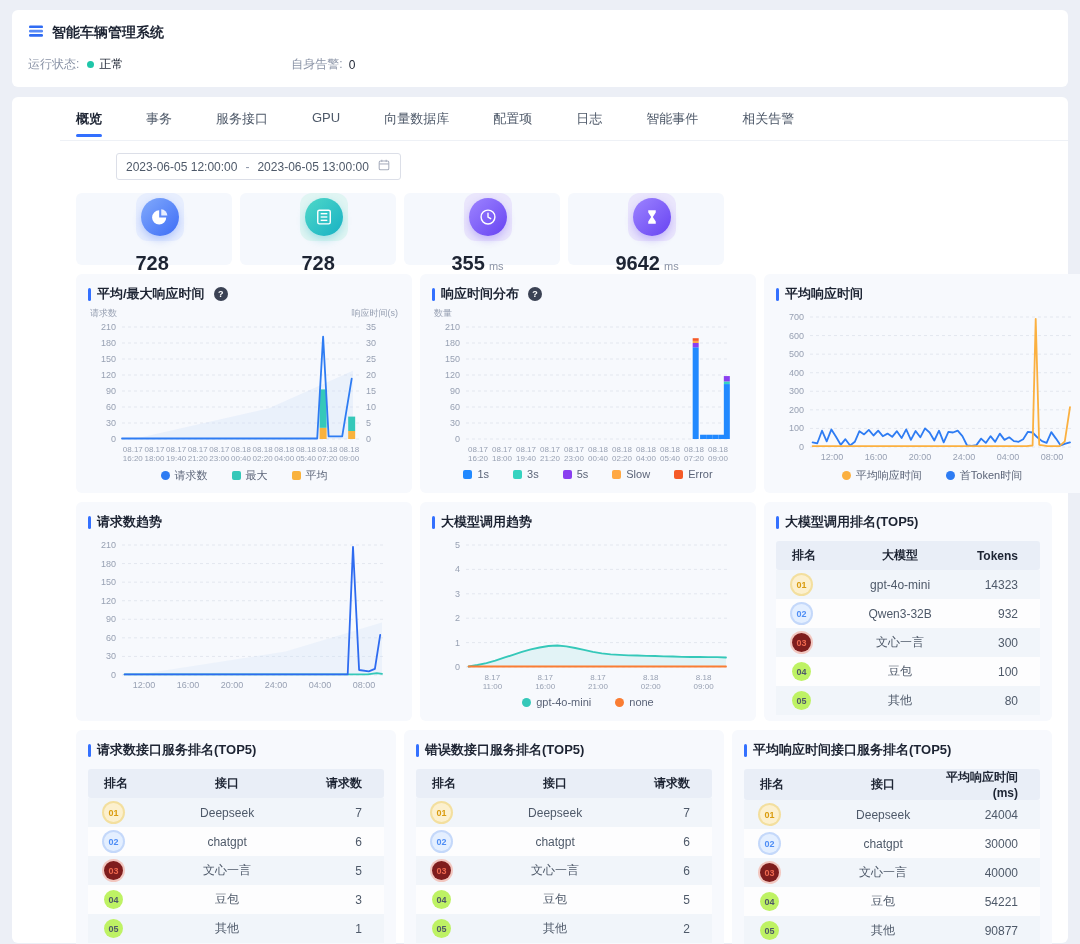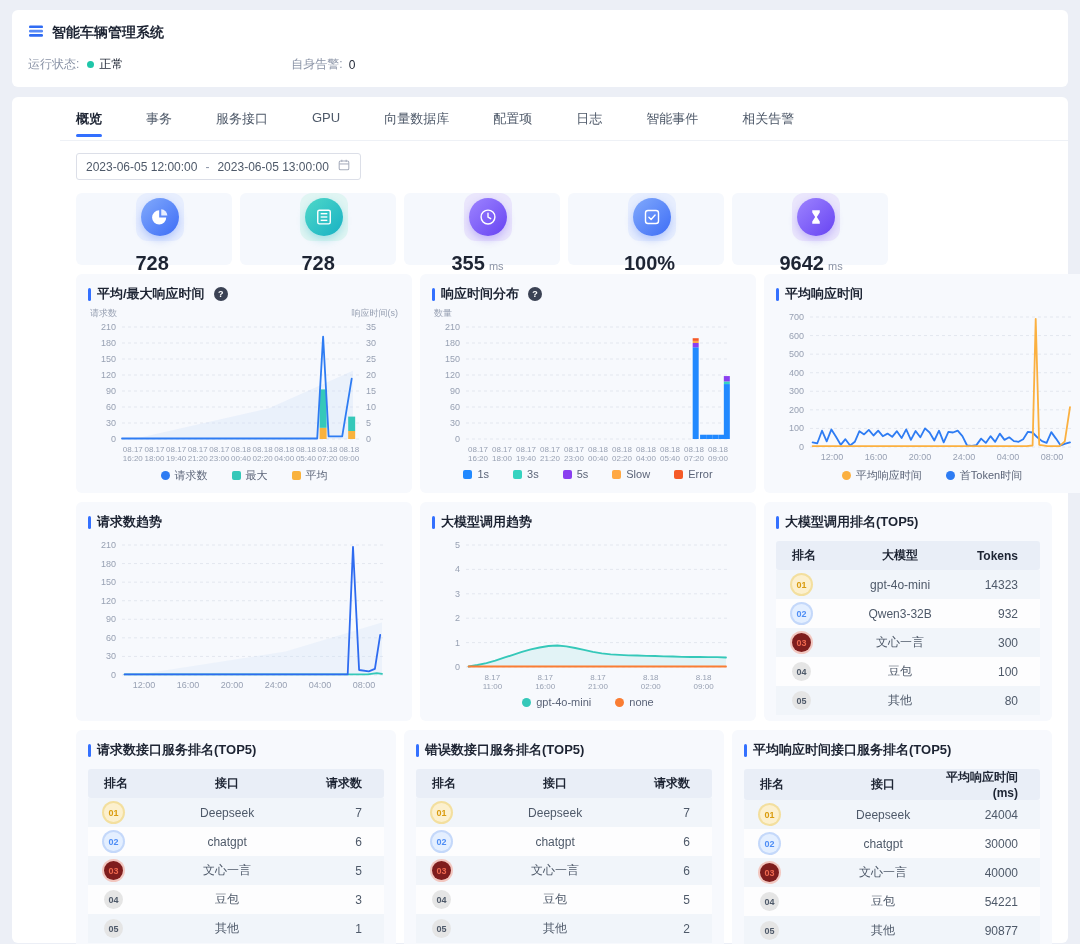--- a/index.html
+++ b/index.html
@@ -20,21 +20,21 @@
   .alarm-group { margin-left: 168px; }
   .alarm-val { color: #1d2433; margin-left: 6px; }
 
   #main-panel { margin-top: 10px; height: 846px; }
   .tabs { display: flex; padding: 0 16px; border-bottom: 1px solid #eef1f6; }
   .tab { padding: 13px 0 12px; margin-right: 44px; font-size: 13px; color: #4e5969; position: relative; cursor: pointer; white-space: nowrap; }
   .tab.active { color: #1d2433; font-weight: bold; }
   .tab.active::after { content: ""; position: absolute; left: 50%; transform: translateX(-50%); bottom: 3px; width: 26px; height: 3px; border-radius: 2px; background: #3370ff; }
 
   .content { padding: 12px 16px 16px; }
-  .daterange { display: inline-flex; align-items: center; gap: 8px; border: 1px solid #dcdfe8; border-radius: 3px; padding: 4px 9px; font-size: 12px; color: #4e5969; background: #fff; cursor: pointer; }
+  .daterange { display: inline-flex; align-items: center; gap: 8px; border: 1px solid #dcdfe8; border-radius: 3px; padding: 4px 9px; font-size: 12px; color: #4e5969; background: #fff; cursor: pointer; margin-left: 40px; }
 
   .stats { display: grid; grid-template-columns: repeat(6, 1fr); gap: 8px; margin-top: 13px; }
   .stat-card { background: #f5f8fd; border-radius: 6px; height: 72px; display: flex; align-items: center; padding-left: 11px; gap: 11px; flex-direction: column; }
   .ic-tile { width: 48px; height: 48px; border-radius: 12px; display: flex; align-items: center; justify-content: center; flex: none; }
   .ic-circle { width: 38px; height: 38px; border-radius: 50%; display: flex; align-items: center; justify-content: center; }
   .theme-blue .ic-tile { background: #e7eefe; }
   .theme-blue .ic-circle { background: linear-gradient(135deg, #82aafc, #3d6df6); box-shadow: 0 4px 8px rgba(61,109,246,.3); }
   .theme-teal .ic-tile { background: #e0f5f3; }
   .theme-teal .ic-circle { background: linear-gradient(135deg, #4fd8c8, #17b1c4); box-shadow: 0 4px 8px rgba(23,177,196,.3); }
   .theme-purple .ic-tile { background: #eae6fc; }
@@ -62,21 +62,21 @@
   .rank td { height: 29px; }
   .rank tbody tr:nth-child(odd) { background: #f1f5fa; }
   .rank tbody tr:nth-child(even) { background: #fdfdfe; }
   .rank .c0 { text-align: left; padding-left: 16px; width: 26%; }
   .rank .c1 { text-align: center; }
   .rank .c2 { text-align: right; padding-right: 22px; width: 32%; }
   .badge { display: inline-flex; width: 19px; height: 19px; border-radius: 50%; align-items: center; justify-content: center; font-size: 9px; font-weight: bold; }
   .b1 { color: #d99b0e; background: #fcf0ce; box-shadow: 0 0 0 2px rgba(247,197,46,.45); }
   .b2 { color: #4e8df5; background: #e4efff; box-shadow: 0 0 0 2px rgba(110,160,245,.4); }
   .b3 { color: #f0694f; background: #7f1d1d; box-shadow: 0 0 0 2px rgba(244,130,105,.4); }
-  .b45 { color: #4e5969; background: #e5e5e5; }
+  .b45 { color: #4e5969; background: #bef264; }
 </style>
 </head>
 <body>
 
 <div class="panel" id="top-panel">
   <div class="title-row">
     <span>
       <svg width="16" height="16" viewBox="0 0 16 16">
           <rect x="1" y="2.5" width="14" height="2.6" rx="1.2" fill="#2f6bf3"></rect>
           <rect x="1" y="6.8" width="14" height="2.6" rx="1.2" fill="#5b8cf7"></rect>
@@ -167,37 +167,20 @@
                 <path d="M12 7.5V12l3.2 2" stroke-linecap="round"></path>
               </svg>
         </span>
           </span>
         <div>
           <div class="stat-value">
               <span>355</span>
               <span class="stat-unit">ms</span>
             </div>
           <div class="stat-label">平均响应时间</div>
-        </div>
-      </div>
-      <div class="stat-card theme-blue">
-        <span class="ic-tile">
-            <span class="ic-circle">
-          <svg width="20" height="20" viewBox="0 0 24 24" fill="none" stroke="#fff" stroke-width="1.7">
-                <rect x="4.2" y="4.2" width="15.6" height="15.6" rx="3"></rect>
-                <path d="M8.3 12.3l2.6 2.6 4.8-5.2" stroke-linecap="round" stroke-linejoin="round"></path>
-              </svg>
-        </span>
-          </span>
-        <div>
-          <div class="stat-value">
-              <span>100%</span>
-              <span class="stat-unit"></span>
-            </div>
-          <div class="stat-label">成功率</div>
         </div>
       </div>
       <div class="stat-card theme-purple">
         <span class="ic-tile">
             <span class="ic-circle">
           <svg width="20" height="20" viewBox="0 0 24 24">
                 <path d="M7.5 4h9v2.6L13 12l3.5 5.4V20h-9v-2.6L11 12 7.5 6.6z" fill="#fff"></path>
               </svg>
         </span>
           </span>

